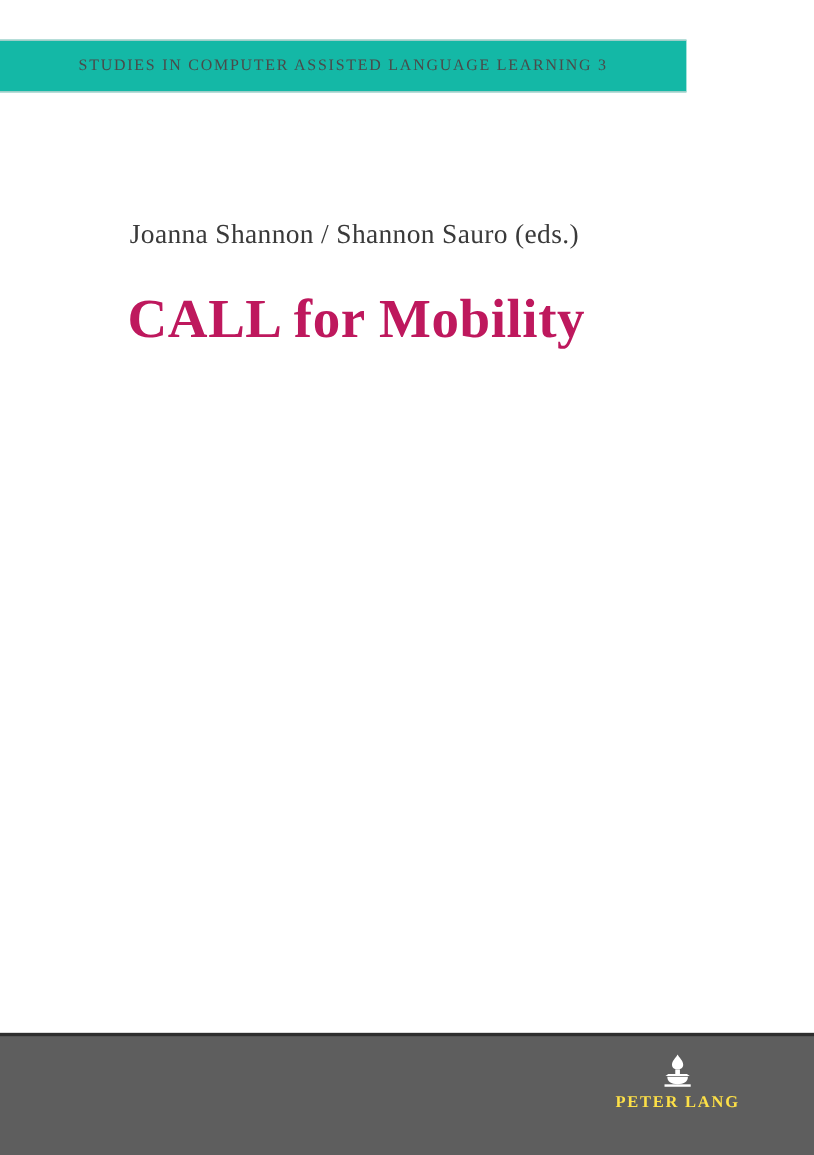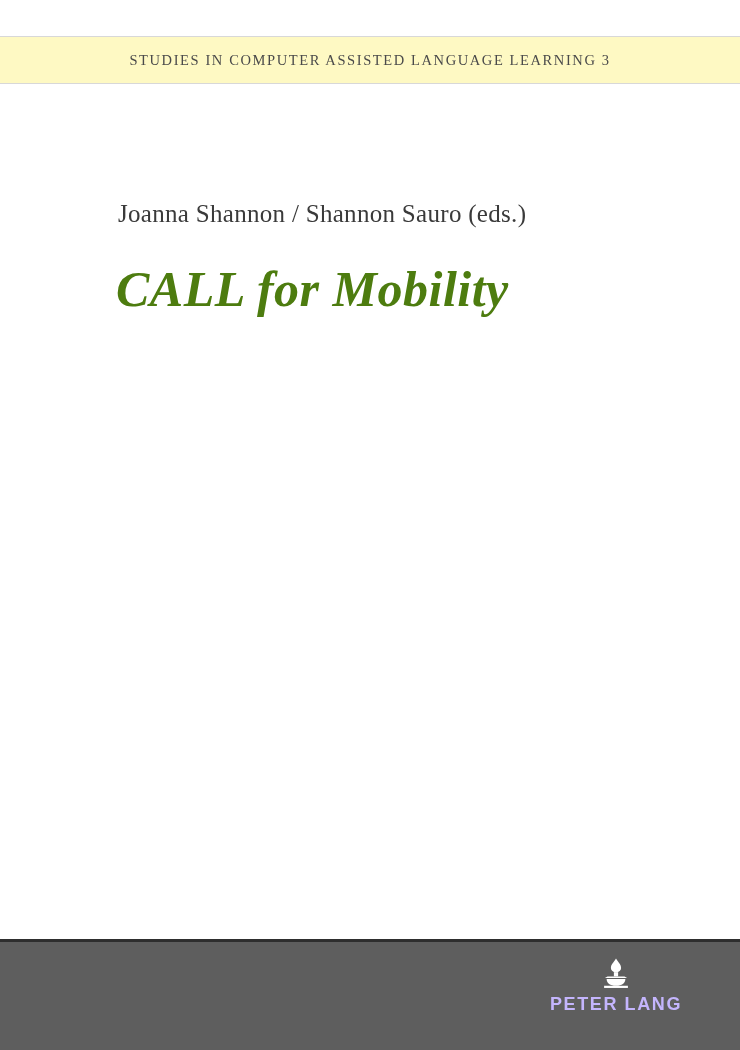--- a/index.html
+++ b/index.html
@@ -19,23 +19,23 @@
     height: 1050px;
     background: #ffffff;
     box-sizing: border-box;
   }
 
   
   .series-band {
     position: absolute;
     top: 36px;
     left: 0;
-    width: 740px;
+    width: 624px;
     height: 46px;
-    background: #fef9c3;
+    background: #14b8a6;
     border-top: 1px solid #d8d8d8;
     border-bottom: 1px solid #d8d8d8;
     display: flex;
     align-items: center;
     justify-content: center;
   }
   .series-title {
     font-family: "Liberation Serif", serif;
     font-size: 14.5px;
     letter-spacing: 1.6px;
@@ -59,24 +59,23 @@
 
   
   .main-title {
     position: absolute;
     top: 262px;
     left: 116px;
     width: 600px;
     font-family: "Liberation Serif", serif;
     font-weight: bold;
     font-size: 50px;
-    color: #4d7c0f;
+    color: #be185d;
     letter-spacing: 0.5px;
     line-height: 1.1;
-    font-style: italic;
   }
 
   
   .publisher-band {
     position: absolute;
     left: 0;
     bottom: 0;
     width: 740px;
     height: 108px;
     background: #5e5e5e;
@@ -90,25 +89,25 @@
     text-align: center;
     color: #ffffff;
   }
   .pl-logo {
     display: block;
     margin: 0 auto 4px auto;
     width: 34px;
     height: 34px;
   }
   .publisher-name {
-    font-family: Liberation Sans, sans-serif;
+    font-family: Liberation Serif, serif;
     font-weight: bold;
-    font-size: 18px;
+    font-size: 15px;
     letter-spacing: 1.6px;
-    color: #c4b5fd;
+    color: #fde047;
     white-space: nowrap;
   }
 </style>
 </head>
 <body>
 
 <div class="cover">
 
   <div class="series-band">
     <div class="series-title">STUDIES IN COMPUTER ASSISTED LANGUAGE LEARNING 3</div>

